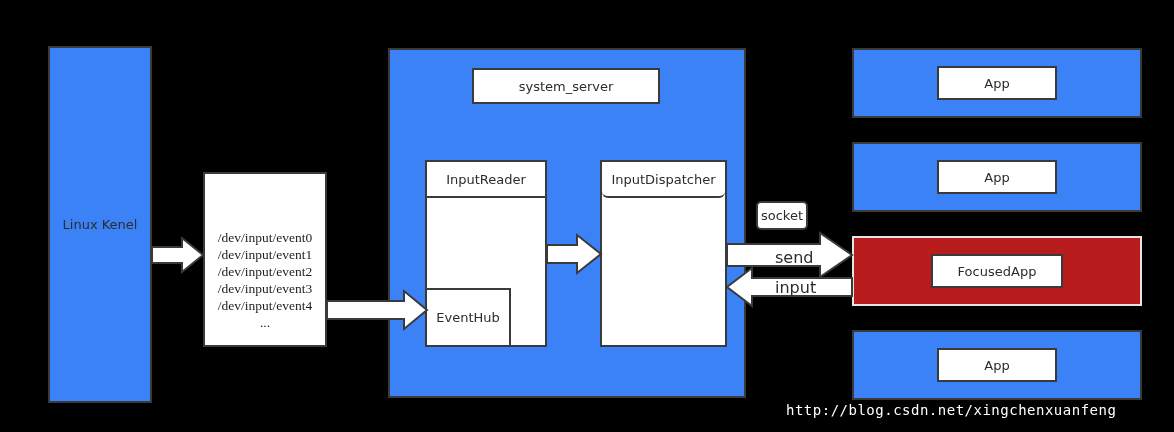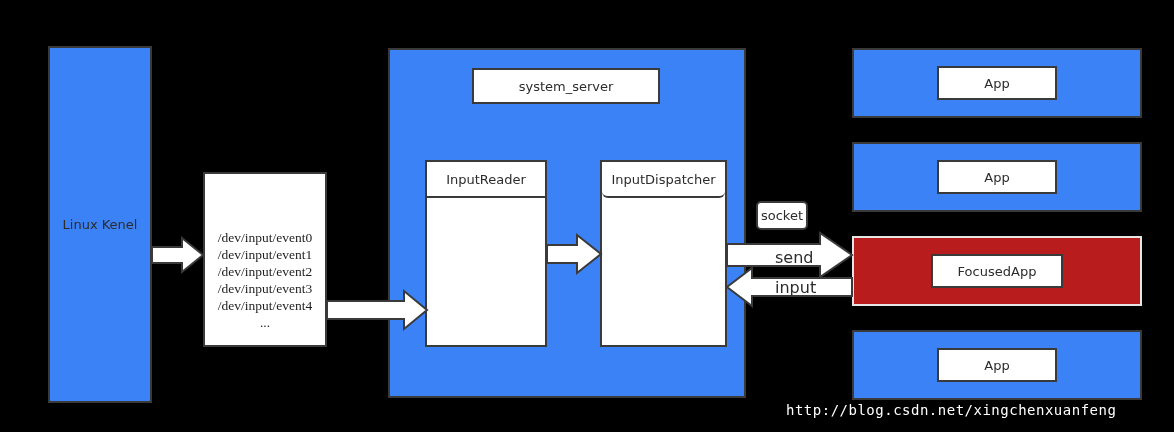--- a/index.html
+++ b/index.html
@@ -200,20 +200,23 @@
   <div class="white-box" id="inputreader-box">
     <div id="inputreader-header">
       <span>InputReader</span>
     </div>
   </div>
 
   <div class="white-box centered-label" id="system-server-title">
     <span>system_server</span>
   </div>
 
+  <div class="white-box centered-label" id="eventhub-box">
+    <span>EventHub</span>
+  </div>
 
   <div class="white-box" id="inputdispatcher-box">
     <div id="inputdispatcher-header">
       <span>InputDispatcher</span>
     </div>
   </div>
 
   <div id="socket-label">
     <span>socket</span>
   </div>

